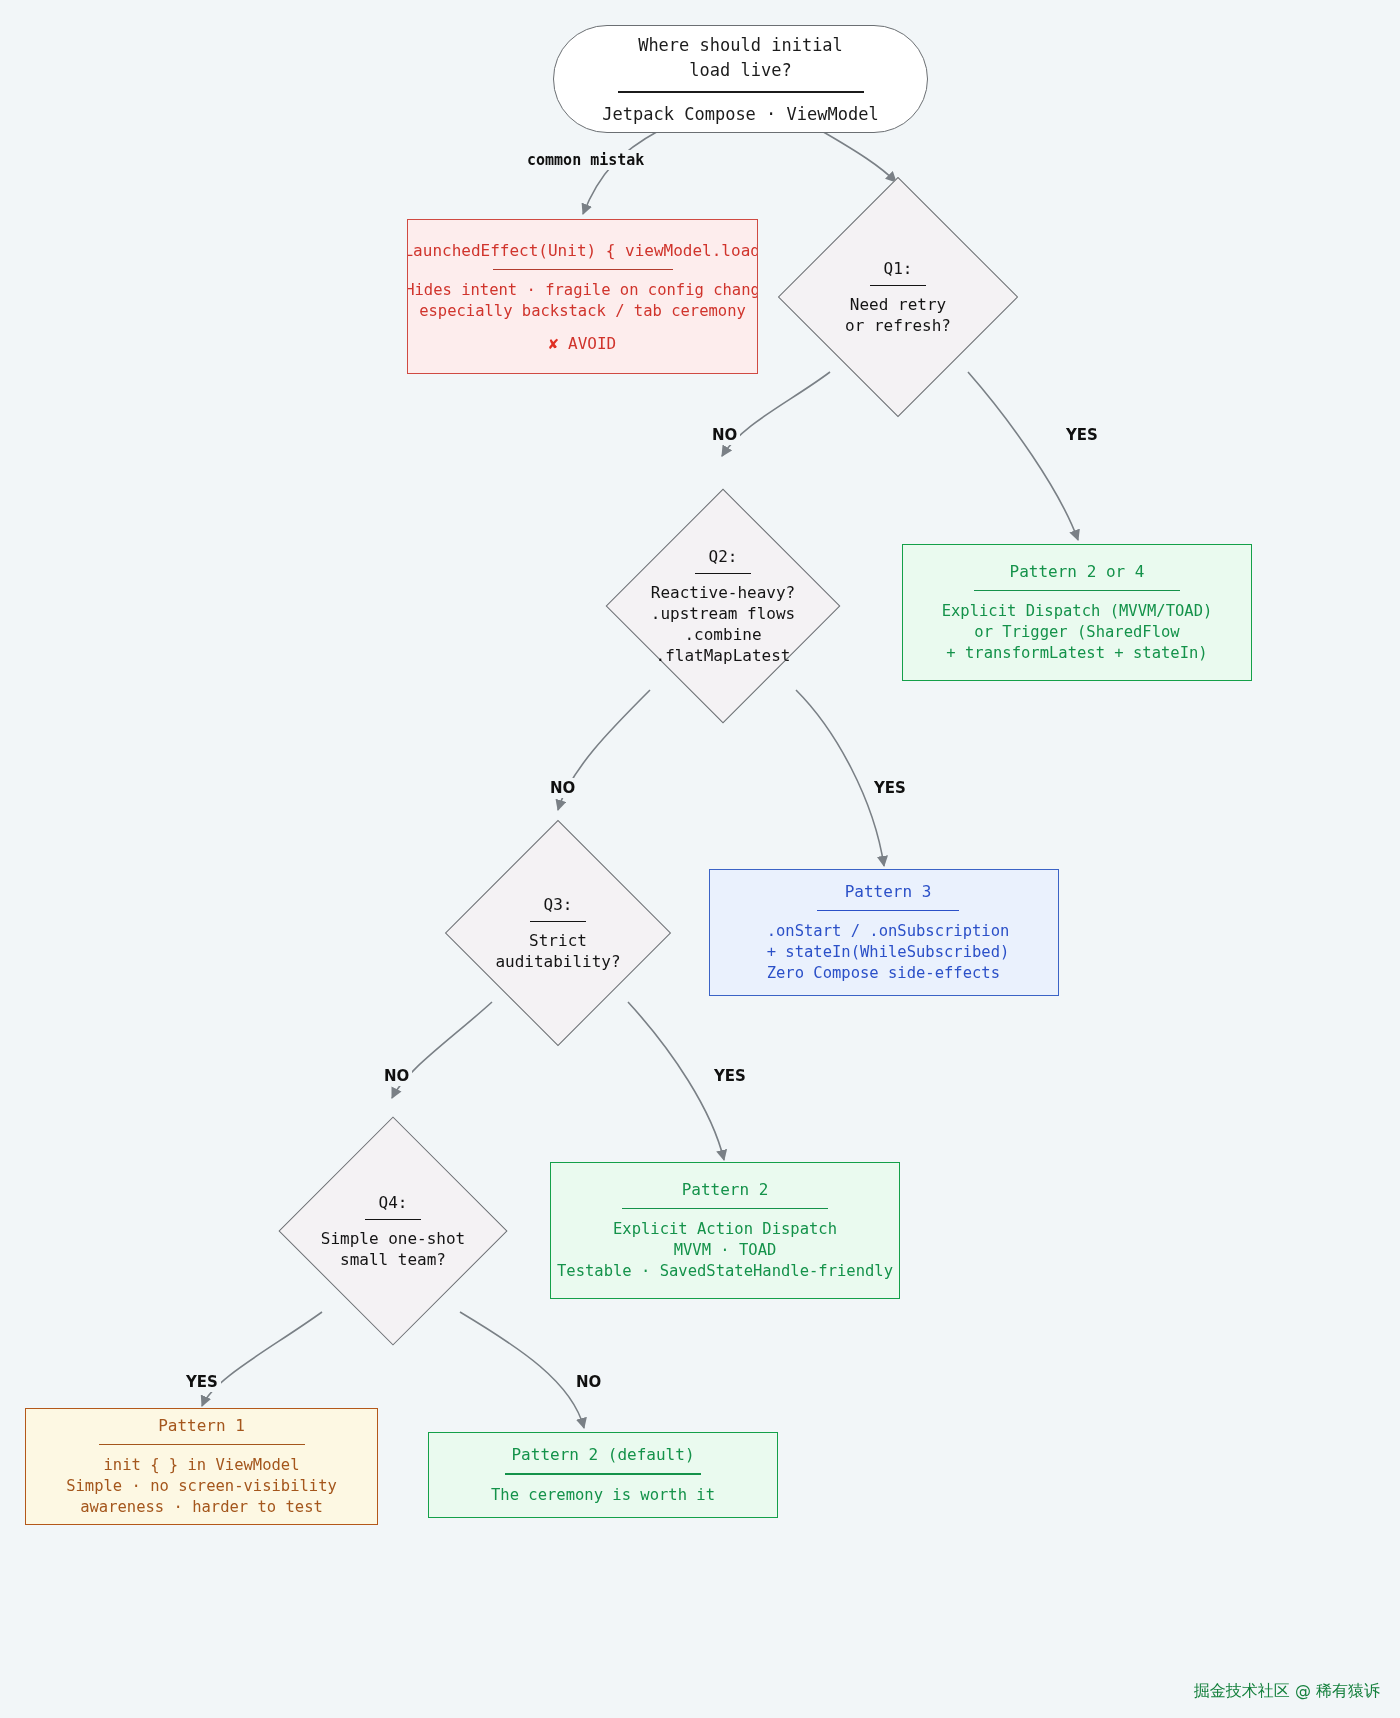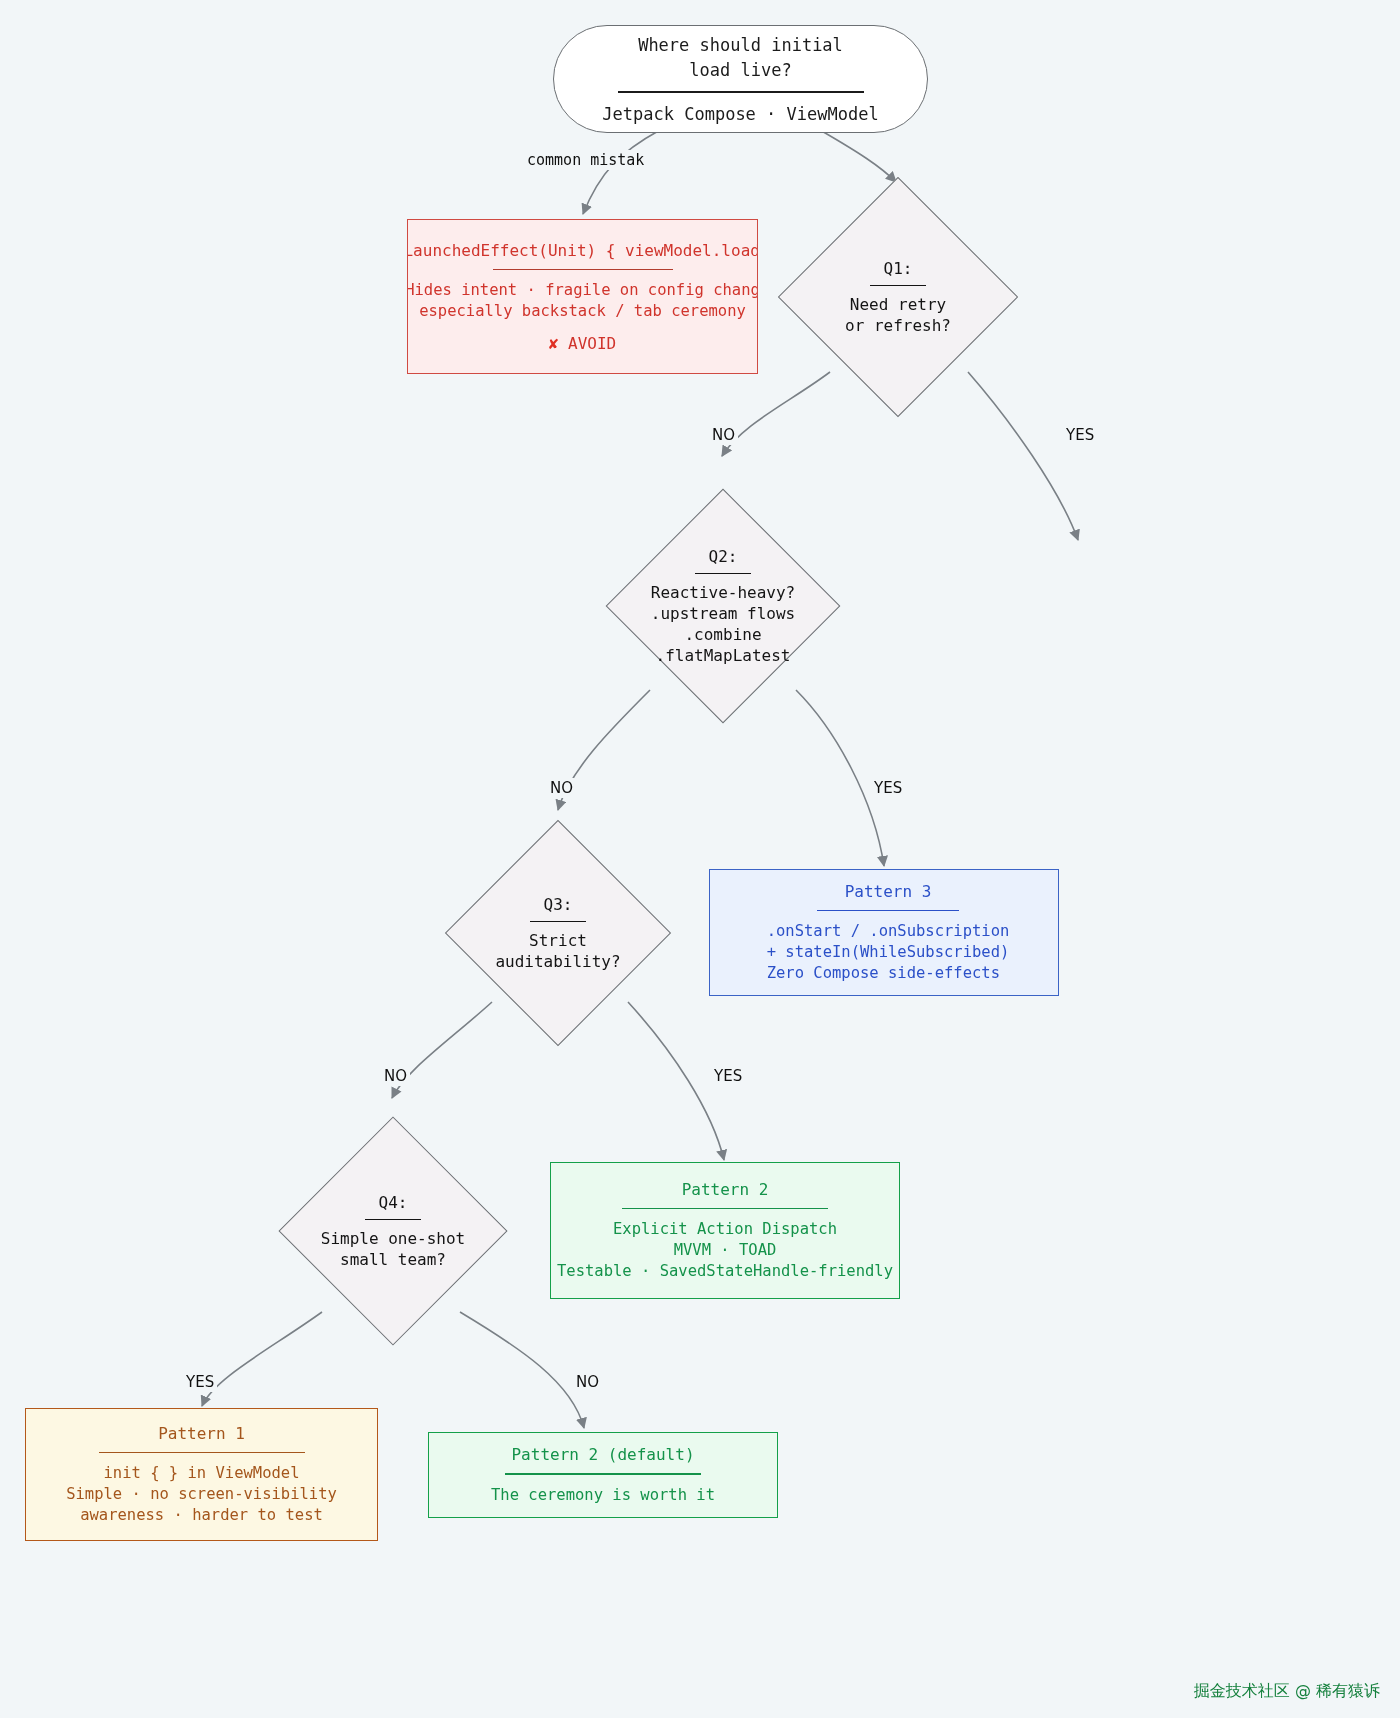--- a/index.html
+++ b/index.html
@@ -65,21 +65,21 @@
   .box.blue .rule{background:#2b50c8;}
 
   .box.amber{border:1.8px solid #b4581a;background:#fdf8e3;color:#a4561c;}
   .box.amber .rule{background:#a4561c;}
 
   
   .elabel{
     position:absolute;
     font-family:"DejaVu Sans","Liberation Sans",sans-serif;
     font-size:15px;color:#101010;background:#f2f6f8;
-    padding:1px 3px;white-space:nowrap;
+    padding:1px 3px;white-space:nowrap;font-weight:bold;
   }
   .elabel.mono{font-family:"DejaVu Sans Mono","Liberation Mono",monospace;}
 
   
   .watermark{
     position:absolute;right:20px;bottom:16px;
     font-family:"DejaVu Sans","Liberation Sans",sans-serif;
     font-size:16px;color:#15803d;white-space:nowrap;
   }
 </style>
@@ -175,20 +175,29 @@
   <div class="diamond-wrap" style="left:312px;top:1150px;width:162px;height:162px;">
     <div class="diamond-shape"></div>
     <div class="diamond-txt">
       <div>Q4:</div>
       <div class="rule" style="width:56px;"></div>
       <div>Simple one-shot</div>
       <div>small team?</div>
     </div>
   </div>
 
+  <div class="node box green" style="left:902px;top:544px;width:350px;height:137px;">
+    <div class="head">Pattern 2 or 4</div>
+    <div class="rule" style="width:206px;"></div>
+    <div class="body">
+      <div>Explicit Dispatch (MVVM/TOAD)</div>
+      <div>or Trigger (SharedFlow</div>
+      <div>+ transformLatest + stateIn)</div>
+    </div>
+  </div>
 
   <div class="node box blue" style="left:709px;top:869px;width:350px;height:127px;padding-left:8px;">
     <div class="head">Pattern 3</div>
     <div class="rule" style="width:142px;"></div>
     <div class="body" style="text-align:left;">
       <div>.onStart / .onSubscription</div>
       <div>+ stateIn(WhileSubscribed)</div>
       <div>Zero Compose side-effects</div>
     </div>
   </div>
@@ -196,21 +205,21 @@
   <div class="node box green" style="left:550px;top:1162px;width:350px;height:137px;">
     <div class="head">Pattern 2</div>
     <div class="rule" style="width:206px;"></div>
     <div class="body">
       <div>Explicit Action Dispatch</div>
       <div>MVVM · TOAD</div>
       <div>Testable · SavedStateHandle-friendly</div>
     </div>
   </div>
 
-  <div class="node box amber" style="left:25px;top:1408px;width:353px;height:133px;">
+  <div class="node box amber" style="left:25px;top:1408px;width:353px;height:117px;">
     <div class="head">Pattern 1</div>
     <div class="rule" style="width:206px;"></div>
     <div class="body">
       <div>init { } in ViewModel</div>
       <div>Simple · no screen-visibility</div>
       <div>awareness · harder to test</div>
     </div>
   </div>
 
   <div class="node box green" style="left:428px;top:1432px;width:350px;height:86px;">

